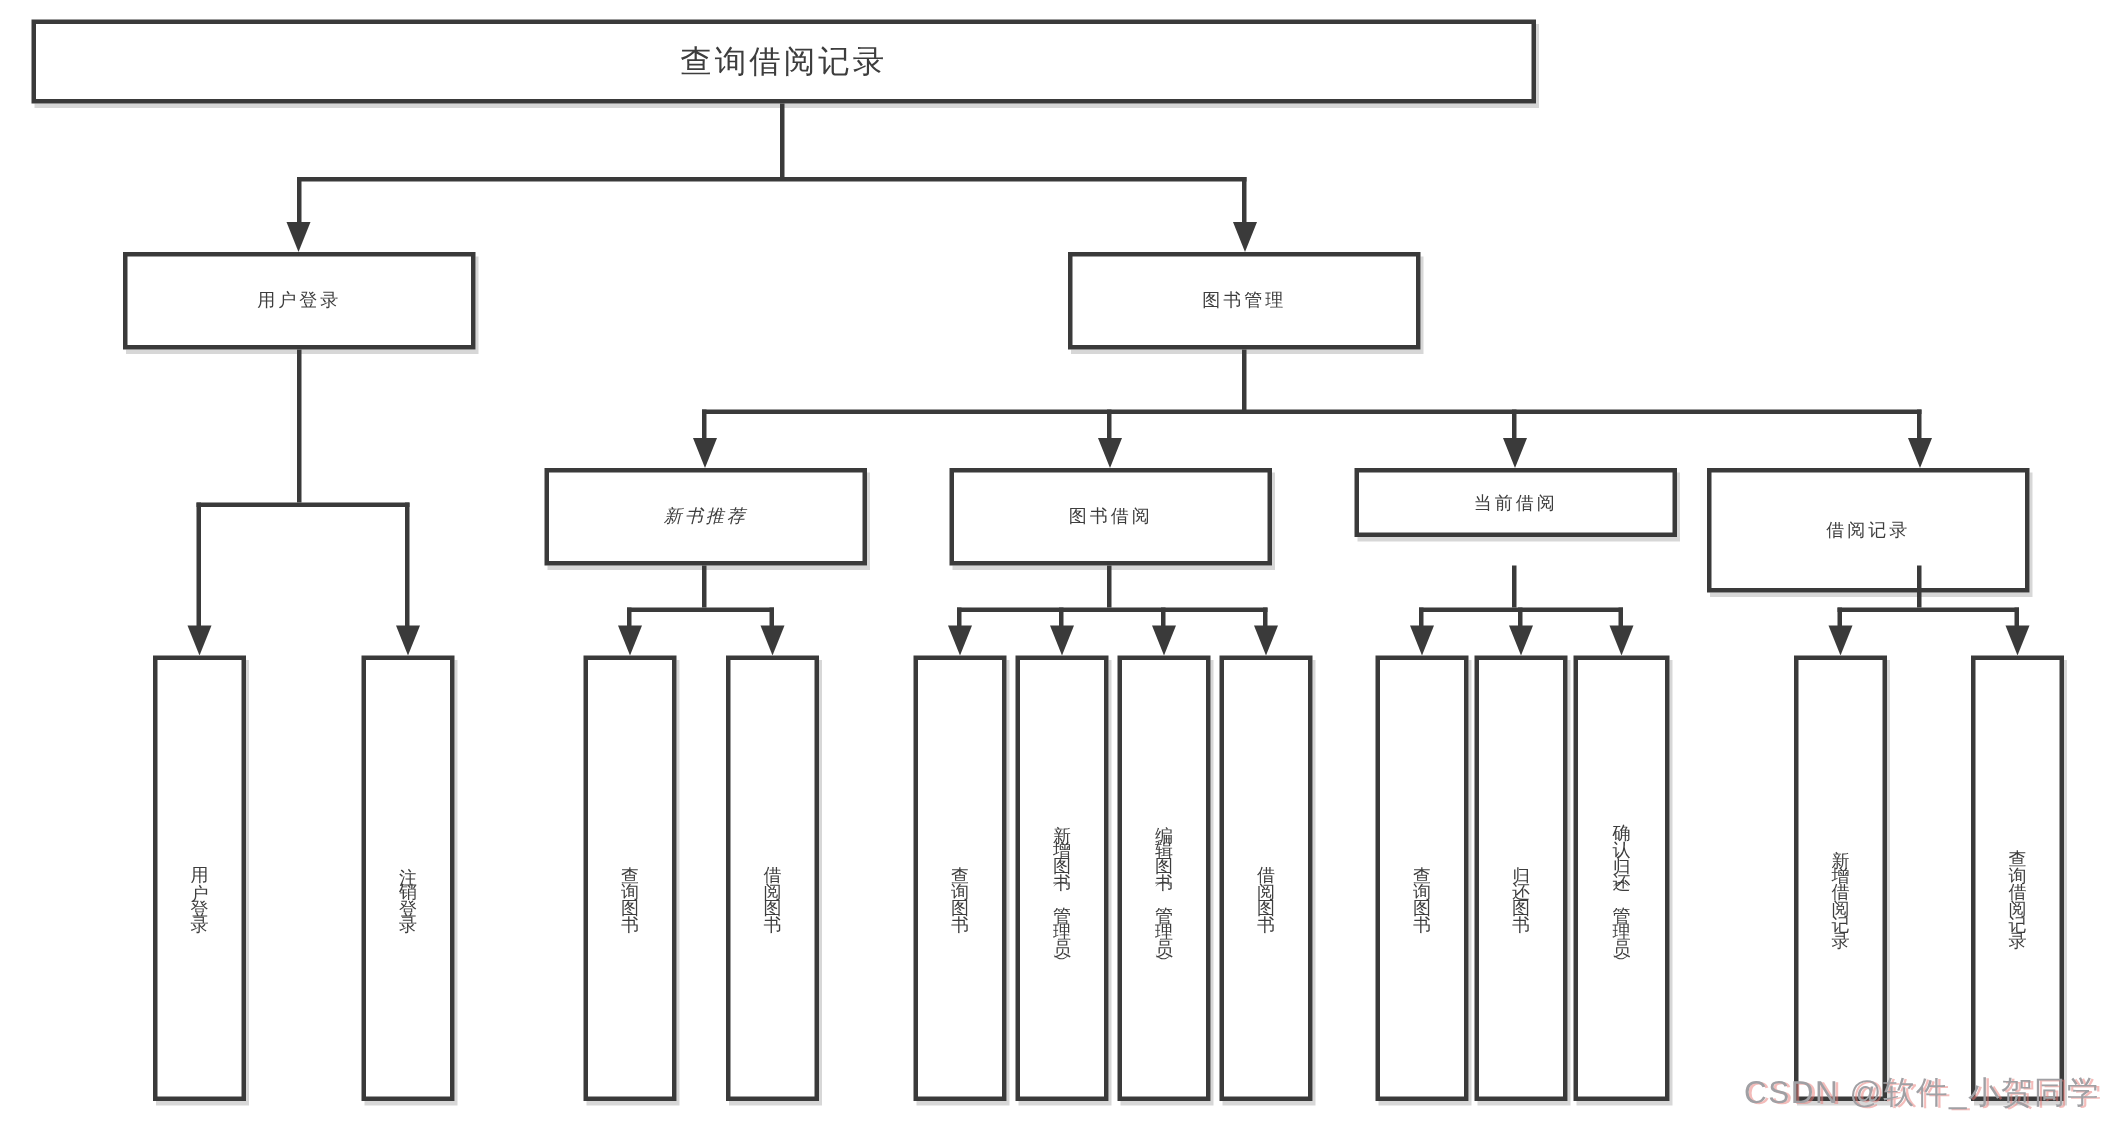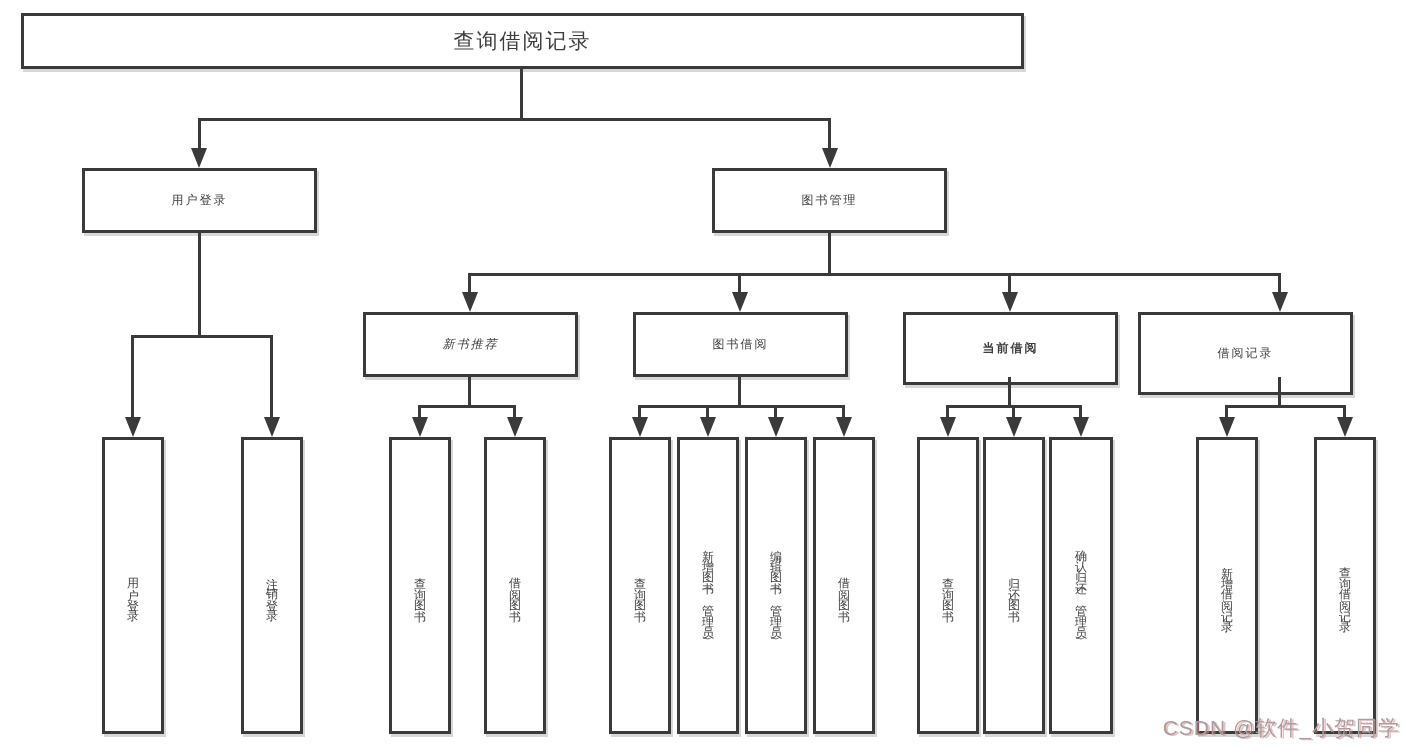--- a/index.html
+++ b/index.html
@@ -73,21 +73,21 @@
   <div class="arr" style="left:462px;top:292px;"></div>
   <div class="vl" style="left:738px;top:273px;height:22px;"></div>
   <div class="arr" style="left:732px;top:292px;"></div>
   <div class="vl" style="left:1008px;top:273px;height:22px;"></div>
   <div class="arr" style="left:1002px;top:292px;"></div>
   <div class="vl" style="left:1278px;top:273px;height:22px;"></div>
   <div class="arr" style="left:1272px;top:292px;"></div>
 
   <div class="box h" style="left:363px;top:312px;width:215px;height:65px;font-style:italic;">新书推荐</div>
   <div class="box h" style="left:633px;top:312px;width:215px;height:65px;">图书借阅</div>
-  <div class="box h" style="left:903px;top:312px;width:215px;height:73px;font-weight:bold;">当前借阅</div>
+  <div class="box h" style="left:903px;top:312px;width:215px;height:46px;">当前借阅</div>
   <div class="box h" style="left:1138px;top:312px;width:215px;height:83px;">借阅记录</div>
 
   <div class="vl" style="left:468px;top:377px;height:28px;"></div>
   <div class="hl" style="left:418px;top:405px;width:98px;"></div>
   <div class="vl" style="left:418px;top:405px;height:15px;"></div>
   <div class="arr" style="left:412px;top:417px;"></div>
   <div class="vl" style="left:513px;top:405px;height:15px;"></div>
   <div class="arr" style="left:507px;top:417px;"></div>
 
   <div class="vl" style="left:738px;top:377px;height:28px;"></div>

